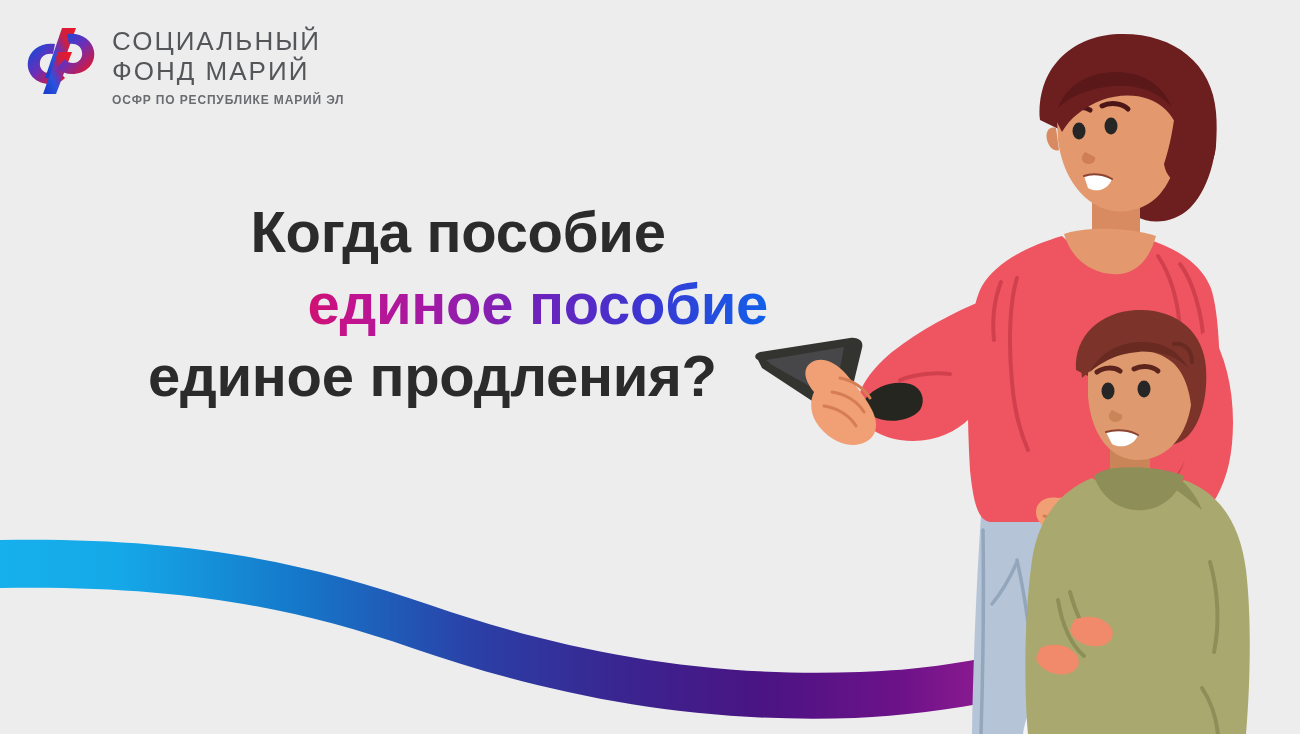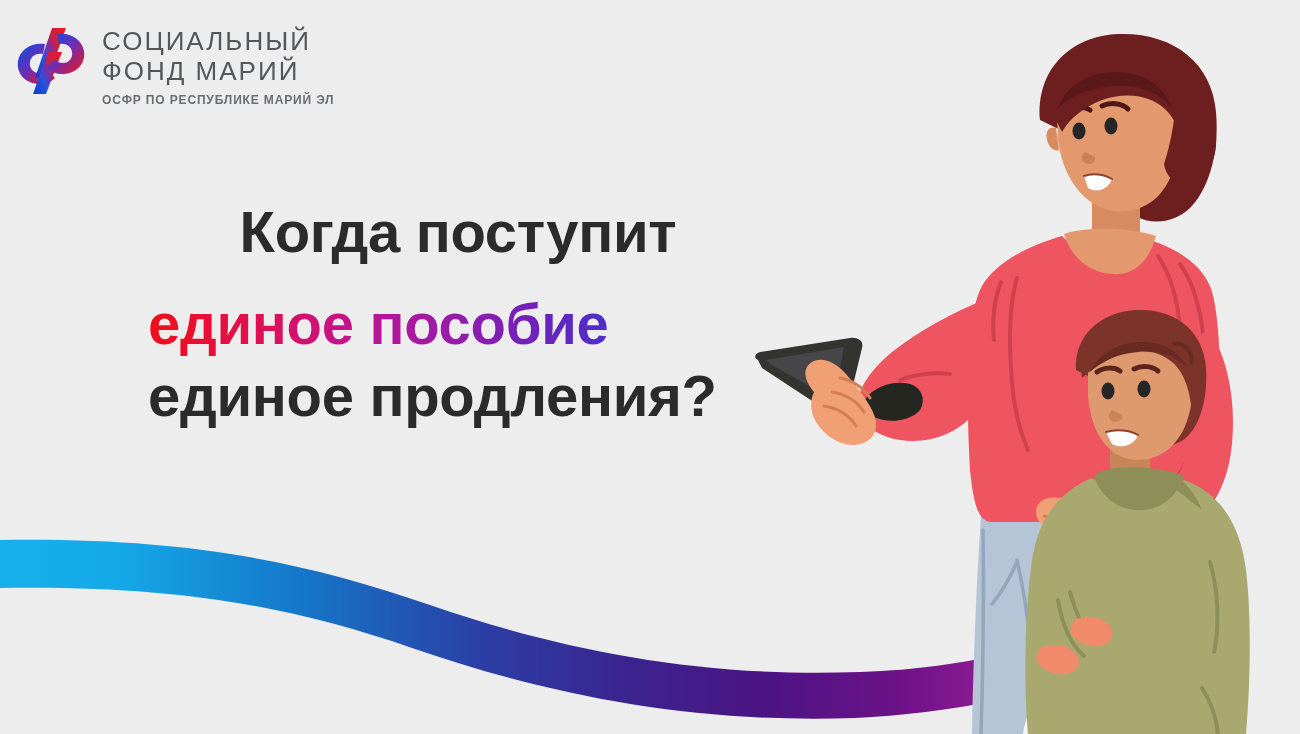--- a/index.html
+++ b/index.html
@@ -14,21 +14,21 @@
     position: relative;
     width: 1300px;
     height: 734px;
     overflow: hidden;
     background: #ededee;
   }
 
   
   #logo-block {
     position: absolute;
-    left: 12px;
+    left: 22px;
     top: 22px;
     display: flex;
     align-items: flex-start;
     gap: 12px;
   }
   #logo-mark {
     width: 78px;
     height: 74px;
     flex: 0 0 auto;
   }
@@ -68,33 +68,32 @@
     font-family: "Liberation Sans", sans-serif;
     font-weight: 700;
     font-size: 58px;
     line-height: 72px;
     letter-spacing: -0.3px;
     color: #2b2b2b;
     white-space: nowrap;
   }
   #headline-line-1 { text-align: center; }
   #headline-line-2 {
-    text-align: left;
+    text-align: right;
     background-image: linear-gradient(90deg,
         #f30d17 0%,
         #e0104f 17%,
         #c2138f 33%,
         #9b1ba8 48%,
         #6a23bd 64%,
         #3b35d2 80%,
         #1160ea 100%);
     -webkit-background-clip: text;
     background-clip: text;
     color: transparent;
-    margin-top: 20px;
     -webkit-text-fill-color: transparent;
   }
   #headline-line-3 { text-align: left; }
 
   
   #wave {
     position: absolute;
     left: 0;
     top: 0;
     width: 1300px;
@@ -414,18 +413,18 @@
                C 59,24 54,21 47,22 Z" fill="url(#logoGrad2)"></path>
     </svg>
     <div id="logo-text">
       <div class="logo-line">СОЦИАЛЬНЫЙ</div>
       <div class="logo-line">ФОНД МАРИЙ</div>
       <div id="logo-sub">ОСФР ПО РЕСПУБЛИКЕ МАРИЙ ЭЛ</div>
     </div>
   </div>
 
   <div id="headline">
-    <div class="headline-line" id="headline-line-1">Когда поступит</div>
+    <div class="headline-line" id="headline-line-1">Когда пособие</div>
     <div class="headline-line" id="headline-line-2">единое пособие</div>
     <div class="headline-line" id="headline-line-3">единое продления?</div>
   </div>
 
 </div>
 
 </body></html>

